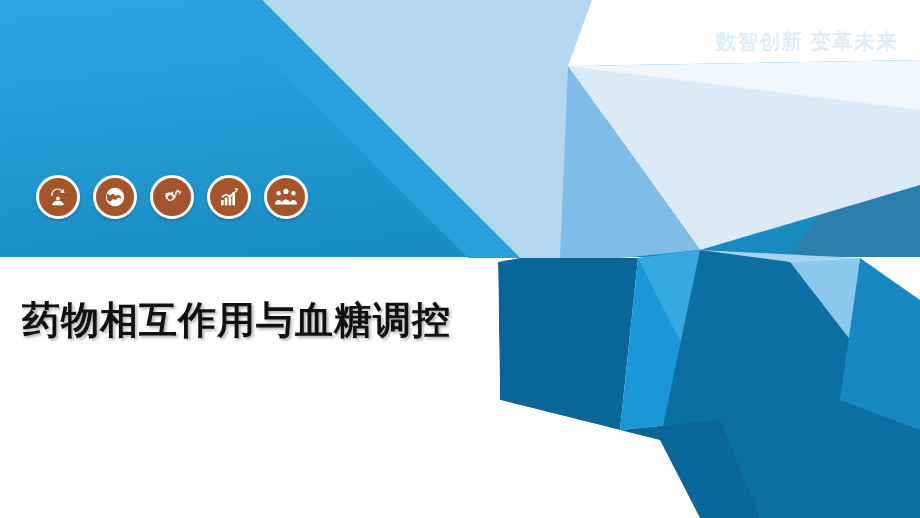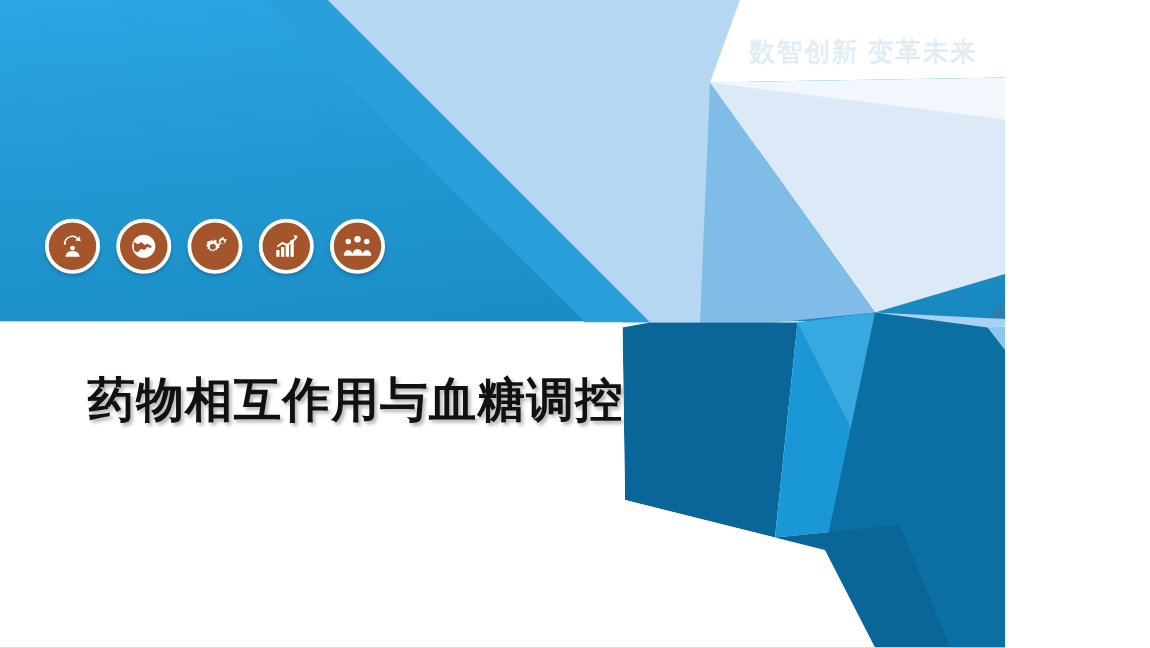--- a/index.html
+++ b/index.html
@@ -7,24 +7,24 @@
     margin: 0;
     padding: 0;
     background: #ffffff;
   }
   body {
     font-family: "Liberation Sans", "DejaVu Sans", sans-serif;
   }
 
   #slide {
     position: relative;
-    width: 804px;
+    width: 920px;
     height: 518px;
     overflow: hidden;
-    background: #be185d;
+    background: #3b82f6;
   }
 
   
   #art {
     position: absolute;
     left: 0; top: 0;
     width: 920px;
     height: 518px;
     display: block;
   }
@@ -69,21 +69,20 @@
   #title {
     position: absolute;
     left: 22px;
     top: 295px;
     font-size: 38px;
     font-weight: bold;
     color: #111111;
     letter-spacing: 1px;
     white-space: nowrap;
     text-shadow: 2px 2px 3px rgba(120,120,120,0.55);
-    margin-left: 48px;
   }
 </style>
 </head>
 <body>
 
 <div id="slide">
 
   <svg id="art" viewBox="0 0 920 518" preserveAspectRatio="none">
     <defs>
       <linearGradient id="gBand" x1="0" y1="0" x2="0" y2="1">

